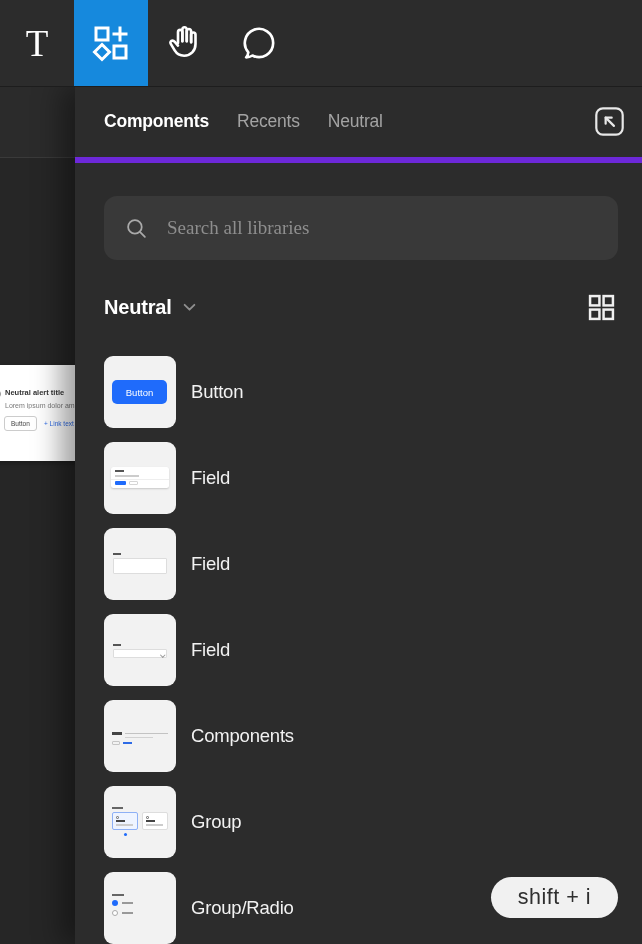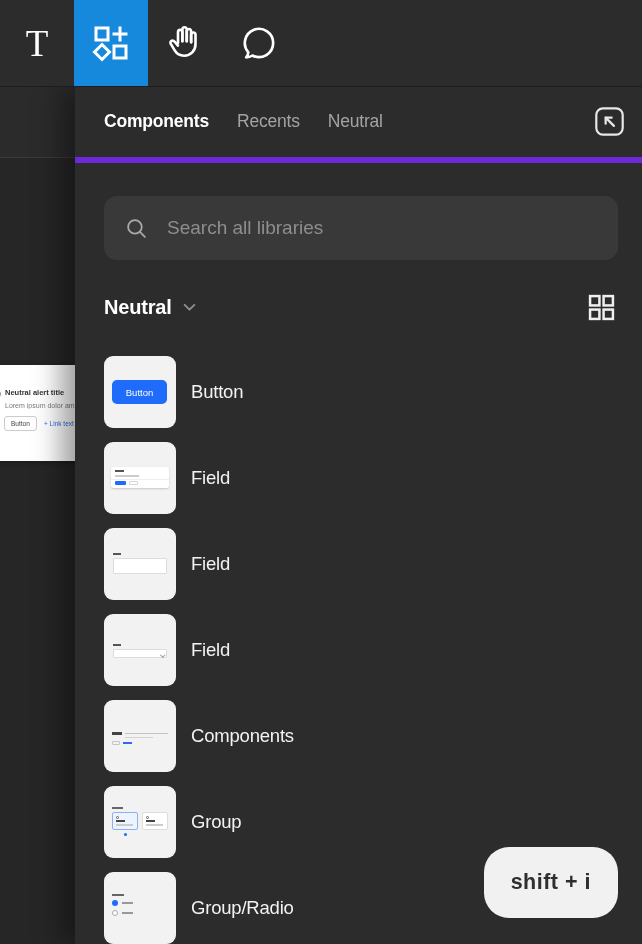--- a/index.html
+++ b/index.html
@@ -75,21 +75,21 @@
   .popout-btn{margin-left:auto;display:flex;align-items:center;cursor:pointer;padding:2px;}
   .panel-body{flex:1;position:relative;padding:0 24px 0 29px;overflow:hidden;}
   
   .search-bar{
     margin-top:33px;height:64px;border-radius:13px;background:#393939;
     display:flex;align-items:center;padding:0 21px;gap:17px;
   }
   .search-input{
     flex:1;background:transparent;border:none;outline:none;
     font-size:19px;color:#e5e5e5;
-    font-family:Liberation Sans, sans-serif;
+    font-family:Liberation Serif, serif;
   }
   .search-input::placeholder{color:#8e8e8e;}
   
   .recents-row{margin-top:32px;display:flex;align-items:center;}
   .recents-dd{display:flex;align-items:center;gap:11px;cursor:pointer;}
   .recents-title{font-size:20px;font-weight:700;color:#fff;letter-spacing:-.2px;}
   .grid-btn{margin-left:auto;display:flex;align-items:center;cursor:pointer;padding:2px;}
   
   .comp-list{margin-top:33px;display:flex;flex-direction:column;gap:14px;}
   .row{display:flex;align-items:center;gap:15px;cursor:pointer;}
@@ -132,22 +132,22 @@
   .g-dot{position:absolute;left:19.5px;top:46.5px;width:3.5px;height:3.5px;background:#1f6bfb;border-radius:50%;}
   .gr-label{position:absolute;left:8px;top:22px;width:12px;height:2px;background:#666;}
   .gr-row1-radio{position:absolute;left:8px;top:28px;width:6px;height:6px;border-radius:50%;background:#1f6bfb;}
   .gr-row1-bar{position:absolute;left:18px;top:30px;width:11px;height:2px;background:#999;}
   .gr-row2-radio{position:absolute;left:8px;top:38px;width:6px;height:6px;border-radius:50%;border:1px solid #aaa;box-sizing:border-box;background:#fff;}
   .gr-row2-bar{position:absolute;left:18px;top:40px;width:11px;height:2px;background:#999;}
   
   .pill{
     position:absolute;right:24px;bottom:26px;height:39px;z-index:6;
     background:#f1f1f1;color:#2f2f2f;border-radius:25px;
-    display:flex;align-items:center;padding:16px 27px;
-    font-size:21.5px;font-weight:700;letter-spacing:.5px;
+    display:flex;align-items:center;padding:1px 27px;
+    font-size:21.5px;font-weight:400;letter-spacing:.5px;
   }
   svg{display:block;}
 </style>
 </head>
 <body>
 
 <div class="toolbar">
   <div class="tool">
     <span class="text-glyph">T</span>
   </div>

